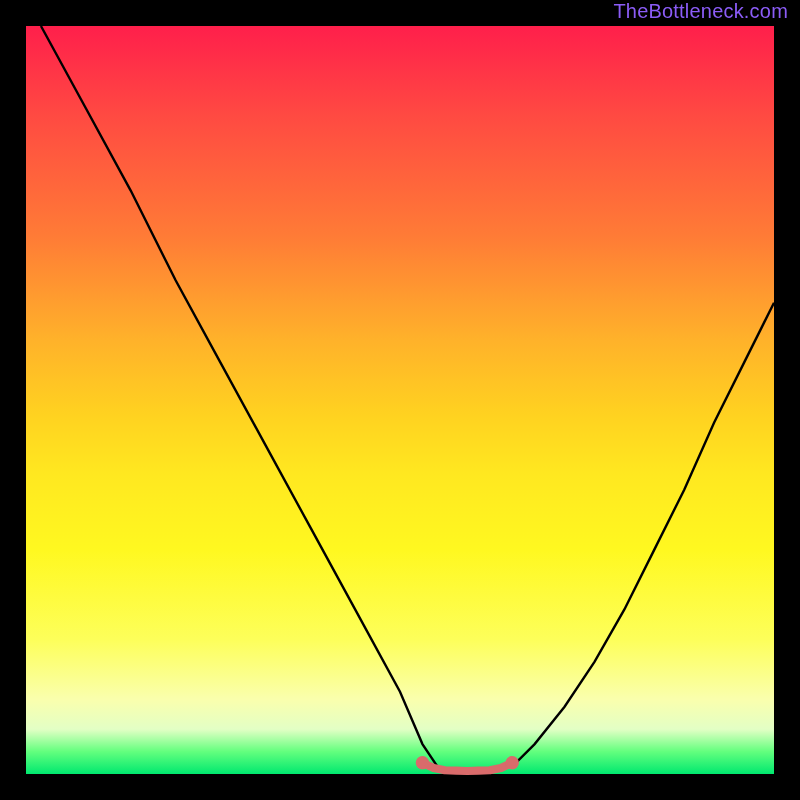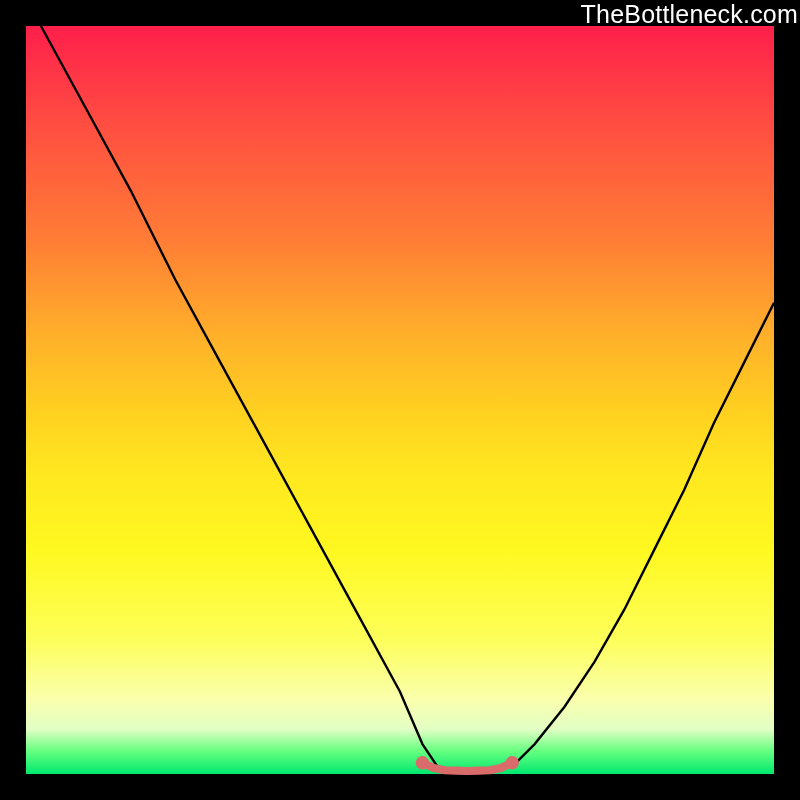--- a/index.html
+++ b/index.html
@@ -35,23 +35,23 @@
       #fdff5a 82%,
       #faffad 90%,
       #e3ffc5 94%,
       #63ff7e 97%,
       #00e86f 100%
     );
   }
   .watermark {
     position: absolute;
     top: 0px;
-    right: 2px;
-    color: #ffffff;
-    font-size: 25px;
+    right: 12px;
+    color: #8b5cf6;
+    font-size: 20px;
     font-weight: 500;
     letter-spacing: 0.2px;
     user-select: none;
   }
   svg.curves {
     position: absolute;
     left: 0;
     top: 0;
     width: 748px;
     height: 748px;

